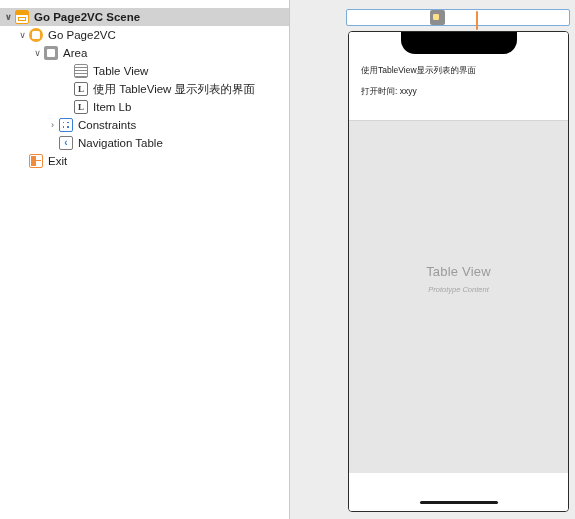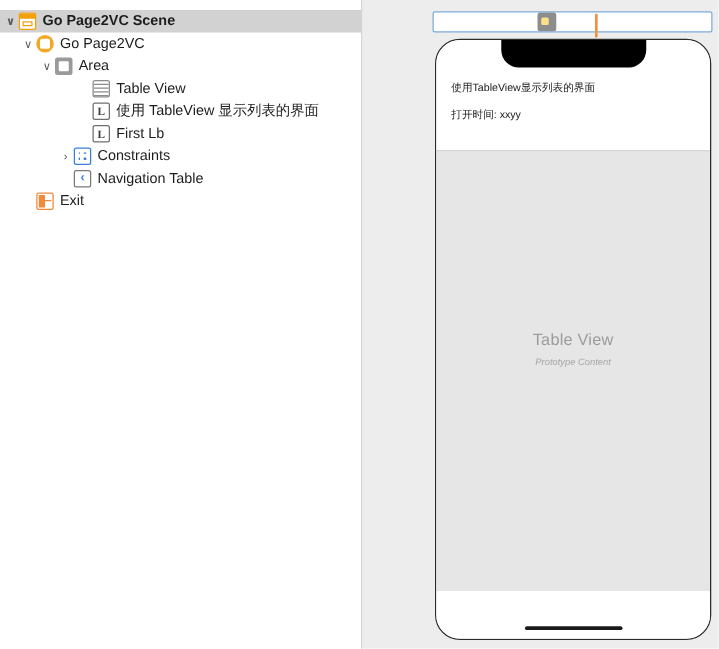--- a/index.html
+++ b/index.html
@@ -305,21 +305,21 @@
 
   
   .phone {
     position: absolute;
     left: 58px;
     top: 31px;
     width: 221px;
     height: 481px;
     background: #ffffff;
     border: 1.2px solid #2b2b2b;
-    border-radius: 20px;
+    border-radius: 4px;
     box-sizing: border-box;
     overflow: hidden;
   }
   .notch {
     position: absolute;
     left: 50%;
     transform: translateX(-50%);
     top: -1px;
     width: 116px;
     height: 23px;
@@ -434,21 +434,21 @@
 
       <div class="row ind4">
         <span class="twisty empty"></span>
         <span class="ico ico-label">L</span>
         <span class="label">使用 TableView 显示列表的界面</span>
       </div>
 
       <div class="row ind4">
         <span class="twisty empty"></span>
         <span class="ico ico-label">L</span>
-        <span class="label">First Lb</span>
+        <span class="label">Item Lb</span>
       </div>
 
       <div class="row ind3">
         <span class="twisty closed"><span class="glyph">›</span></span>
         <span class="ico ico-constraints">
           <i class="d d1"></i>
             <i class="d d2"></i>
             <i class="d d3"></i>
             <i class="d d4"></i>
         </span>

